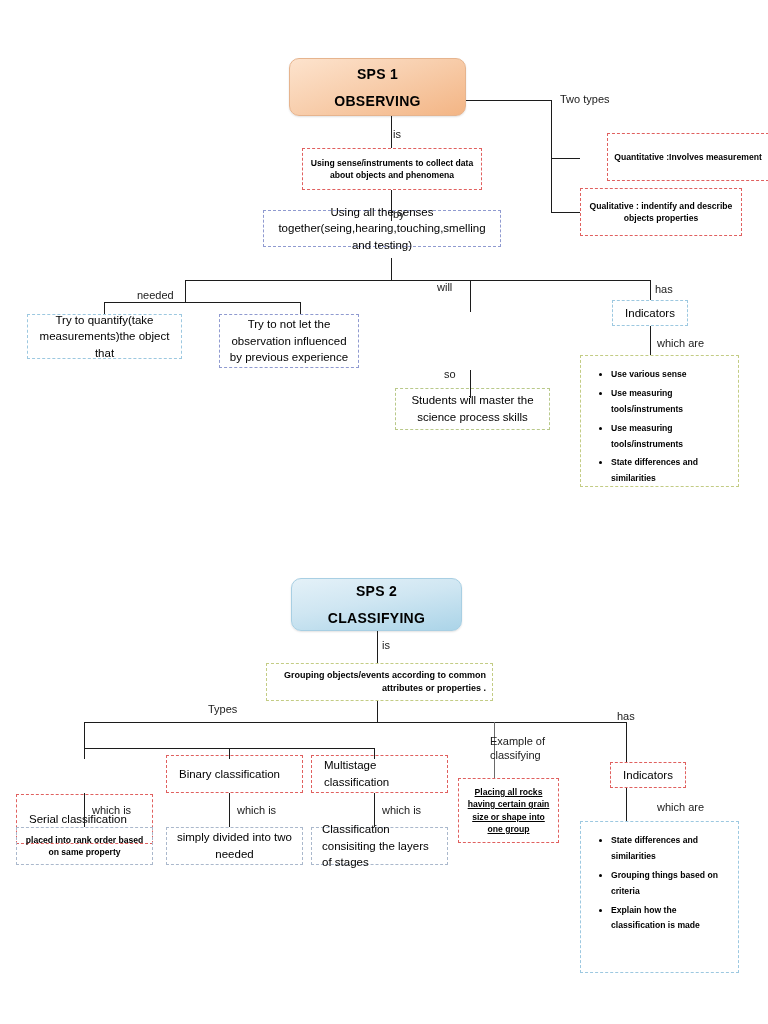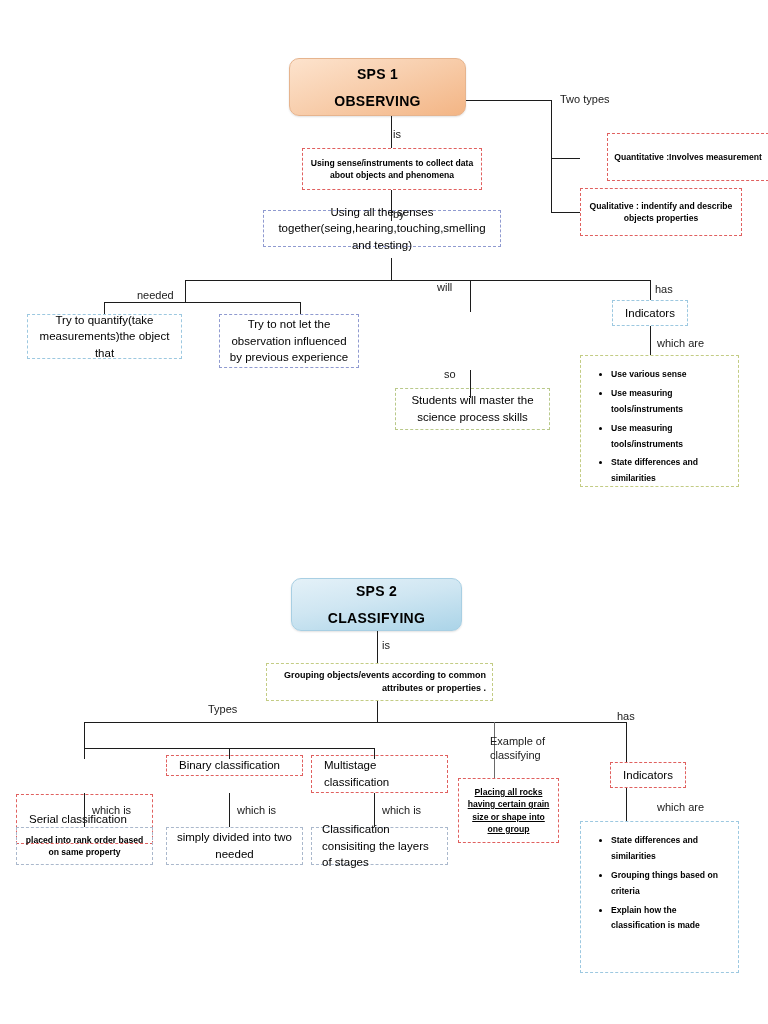--- a/index.html
+++ b/index.html
@@ -190,21 +190,21 @@
   <div class="ln v" style="left:84px; top:722px; height:26px;"></div>
   <div class="ln h" style="left:84px; top:748px; width:290px;"></div>
   <div class="ln v" style="left:84px; top:748px; height:11px;"></div>
   <div class="ln v" style="left:229px; top:748px; height:11px;"></div>
   <div class="ln v" style="left:374px; top:748px; height:11px;"></div>
   <div class="label" style="left:208px; top:703px;">Types</div>
 
   <div class="node dash-red t-sans" style="left:16px; top:794px; width:137px; height:50px; justify-content:flex-start;">
     <span class="txt" style="text-align:left; padding-left:6px;">Serial classification</span>
   </div>
-  <div class="node dash-red t-sans" style="left:166px; top:755px; width:137px; height:21px; justify-content:flex-end;">
+  <div class="node dash-red t-sans" style="left:166px; top:755px; width:137px; height:38px; justify-content:flex-end;">
     <span class="txt" style="text-align:left; padding-left:6px;">Binary classification</span>
   </div>
   <div class="node dash-red t-sans" style="left:311px; top:755px; width:137px; height:38px; justify-content:flex-start;">
     <span class="txt" style="text-align:left; padding-left:6px;">Multistage  classification</span>
   </div>
 
   <div class="ln v" style="left:84px; top:793px; height:34px;"></div>
   <div class="ln v" style="left:229px; top:793px; height:34px;"></div>
   <div class="ln v" style="left:374px; top:793px; height:34px;"></div>
   <div class="label" style="left:92px; top:804px;">which is</div>

